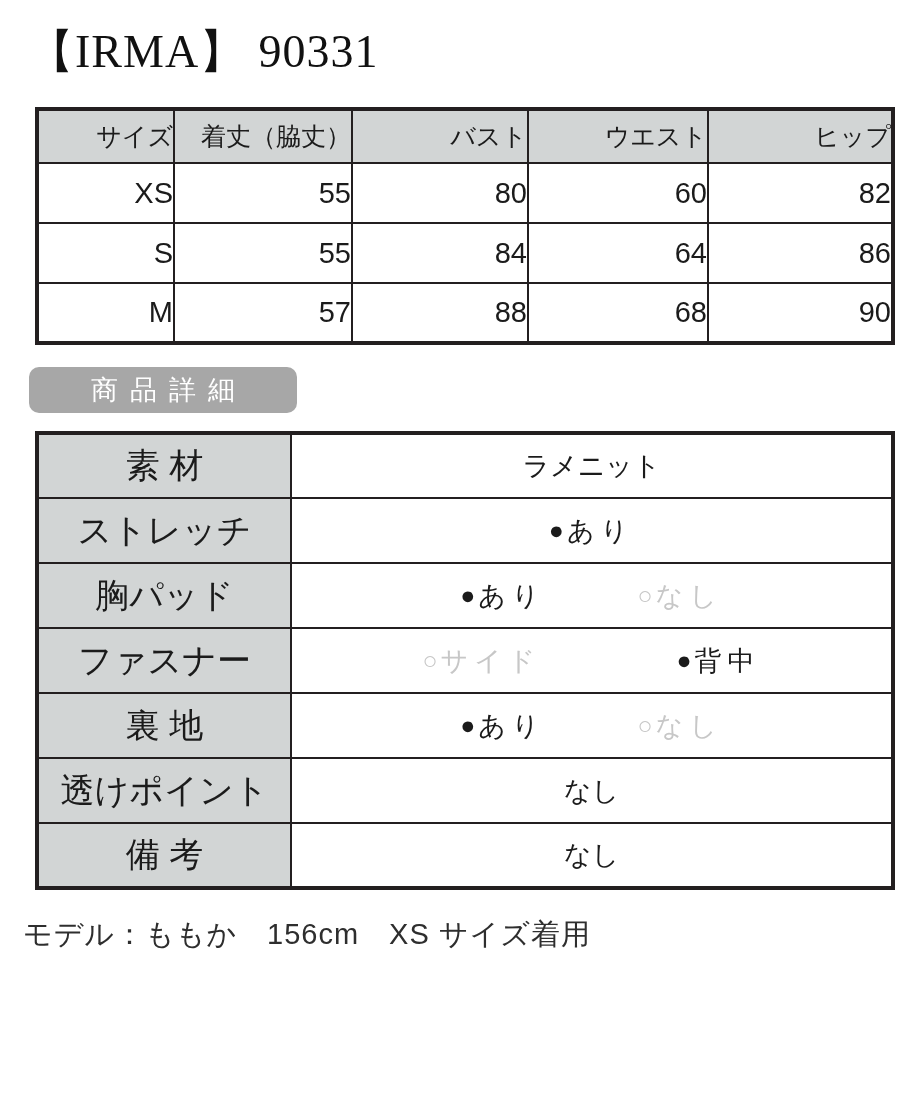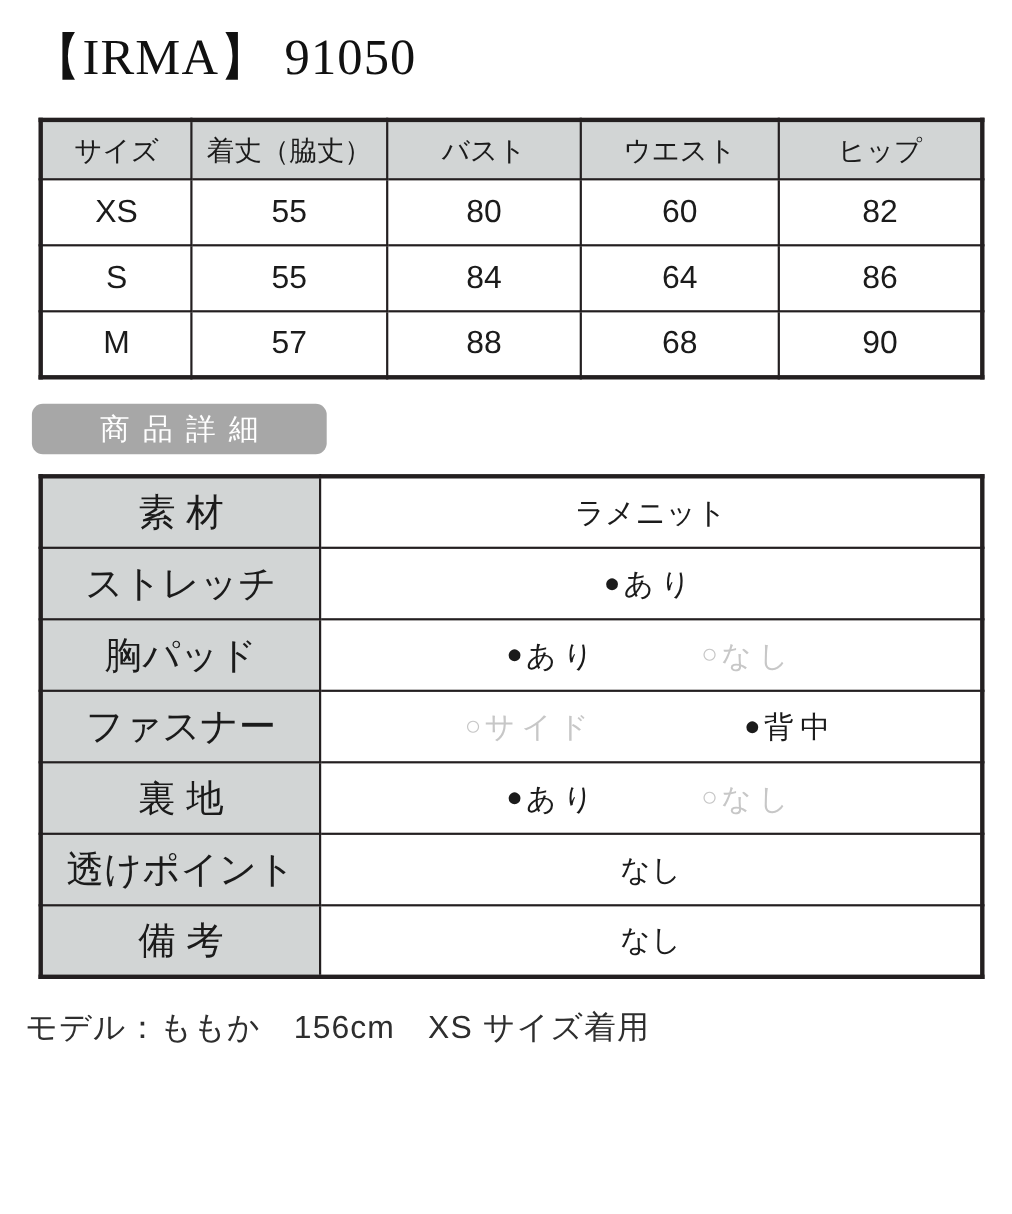--- a/index.html
+++ b/index.html
@@ -26,21 +26,21 @@
   table { border-collapse: collapse; table-layout: fixed; }
 
   
   .size-table {
     margin: 28px 0 0 35px;
     width: 856px;
     border: 4px solid #231f20;
   }
   .size-table th, .size-table td {
     border: 2px solid #231f20;
-    text-align: center;
+    text-align: right;
     vertical-align: middle;
     padding: 0;
   }
   .size-table th {
     background: #d2d5d5;
     height: 54px;
     font-size: 25px;
     font-weight: 400;
   }
   .size-table td {
@@ -117,21 +117,21 @@
     font-size: 29px;
     color: #2e2e2e;
     letter-spacing: 1px;
   }
 </style>
 </head>
 <body>
 
 <div class="page">
 
-  <h1 class="title">【IRMA】 91050</h1>
+  <h1 class="title">【IRMA】 90331</h1>
 
   <table class="size-table">
     <colgroup>
       <col style="width:137px">
         <col style="width:178px">
         <col style="width:176px">
         <col style="width:180px">
         <col style="width:185px">
     </colgroup>
     <thead>

